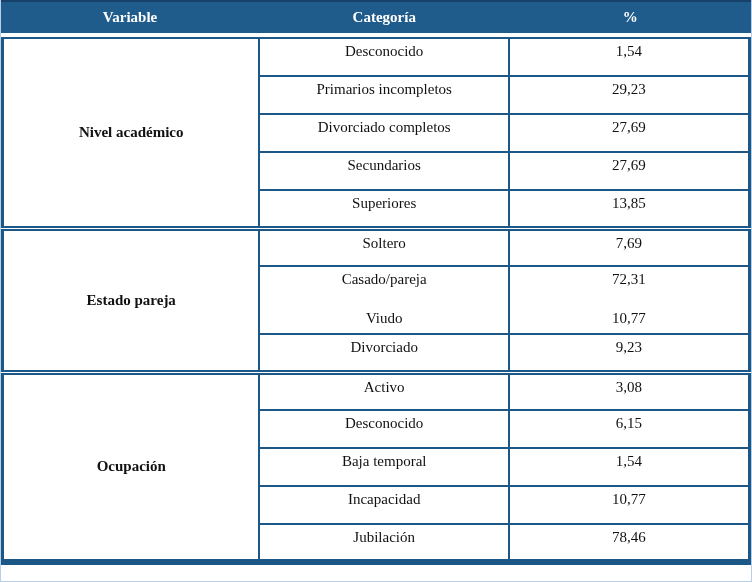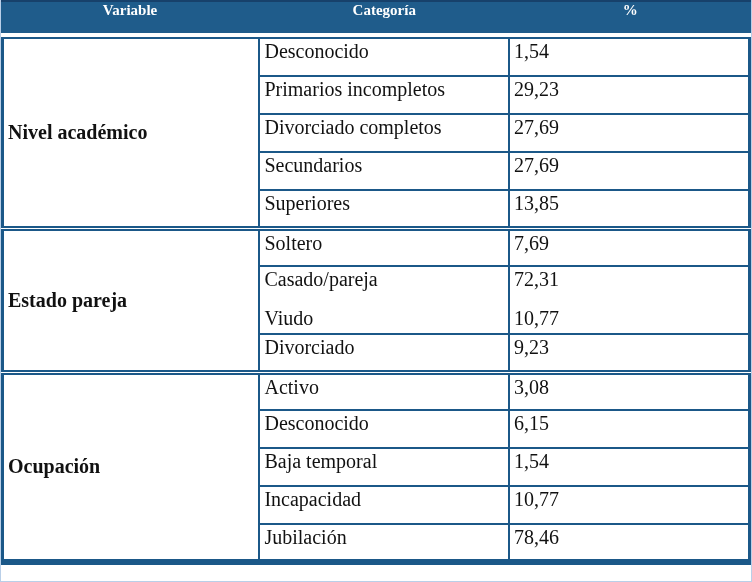--- a/index.html
+++ b/index.html
@@ -16,45 +16,45 @@
   }
   .header-row {
     display: flex;
     height: 33px;
     box-sizing: border-box;
     background: #1f5c8b;
     border-top: 2px solid #17416b;
     color: #ffffff;
     font-weight: bold;
     font-size: 15px;
-    align-items: flex-start;
+    align-items: center;
   }
   .hcell { text-align: center; }
   .hc1 { width: 34.4%; }
   .hc2 { width: 33.4%; }
   .hc3 { width: 32.2%; }
   table.body {
     width: 100%;
     table-layout: fixed;
     border-collapse: collapse;
     margin-top: 4px;
     border: 2px solid #1b5888;
     border-left-width: 3px;
     border-right-width: 3px;
     border-bottom: 6px solid #1b5888;
   }
   col.c1 { width: 34.4%; }
   col.c2 { width: 33.4%; }
   col.c3 { width: 32.2%; }
   td {
     border: 2px solid #1b5888;
-    text-align: left;
+    text-align: center;
     vertical-align: top;
     padding: 4px 4px 0 4px;
-    font-size: 20px;
+    font-size: 15px;
     color: #111111;
     line-height: 17px;
     overflow: hidden;
   }
   tr { height: 38px; }
   tr.tall { height: 68px; }
   tr.sep td { border-top: 5px double #1b5888; }
   td.var {
     vertical-align: middle;
     font-weight: bold;

